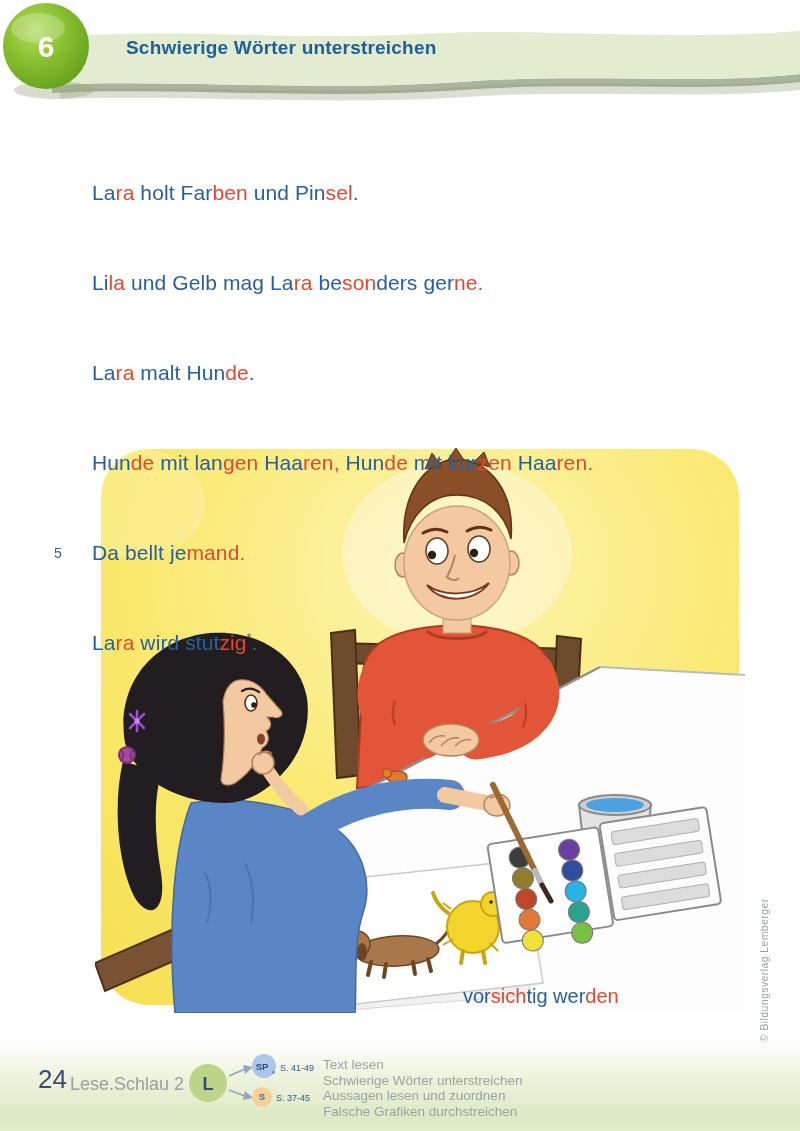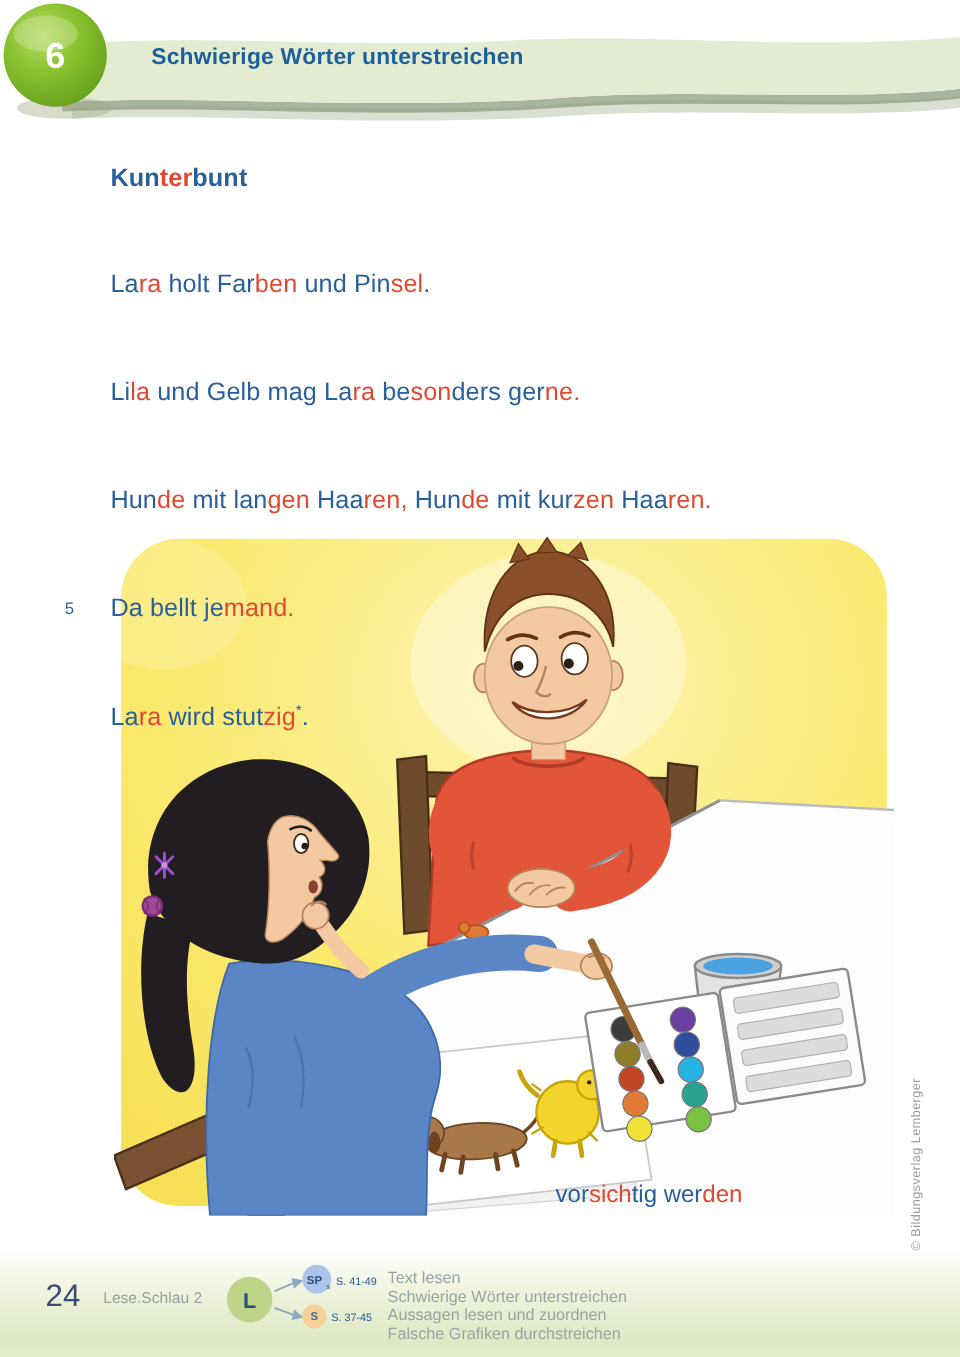--- a/index.html
+++ b/index.html
@@ -35,21 +35,21 @@
   .s-bluesw{stroke:var(--girl-sweater,#5b86c5);}
 
   
   #footnote{position:absolute;left:453px;top:982px;z-index:3;font-size:20px;line-height:28px;}
   #footnote .fn2{margin-left:10px;}
 
   
   #footer{position:absolute;left:0;top:1040px;width:796px;height:91px;z-index:2;
     background:linear-gradient(180deg,#ffffff 0%,#eef3dd 40%,#dde9c4 85%,#e3edcc 100%);padding-left:33px;}
   #page-number{position:absolute;left:38px;top:24px;font-size:26px;color:#3b4a74;}
-  #series-label{position:absolute;left:86px;top:34px;font-size:13px;color:#98a0a2;}
+  #series-label{position:absolute;left:70px;top:34px;font-size:18px;color:#98a0a2;}
   #footer-diagram{position:absolute;left:186px;top:13px;}
   #footer-contents{position:absolute;left:323px;top:17px;font-size:13.5px;line-height:15.5px;color:#9aa3a4;}
   svg text{font-family:"Liberation Sans",sans-serif;}
 
   
   #copyright{position:absolute;left:758px;top:1042px;transform:rotate(-90deg);transform-origin:0 0;
     font-size:10.5px;color:#9aa0a0;white-space:nowrap;letter-spacing:.4px;z-index:3;}
 </style>
 </head>
 <body>
@@ -75,24 +75,24 @@
 
     <g>
       <circle cx="46" cy="46" r="43" fill="url(#gcirc)"></circle>
       <ellipse cx="38" cy="28" rx="27" ry="15" fill="#ffffff" opacity="0.22"></ellipse>
       <text x="46" y="57" text-anchor="middle" font-size="30" font-weight="bold" fill="#ffffff">6</text>
     </g>
   </svg>
   <div id="unit-title">Schwierige Wörter unterstreichen</div>
 
   <div id="reading">
-    <div id="reading-title"><span class="c-b">Kun</span><span class="c-r">ter</span><span class="c-b">bunt</span></div>
     <div id="reading-lines">
         <div class="text-line"><span class="c-b">La</span><span class="c-r">ra</span><span class="c-b"> holt </span><span class="c-b">Far</span><span class="c-r">ben</span><span class="c-b"> und </span><span class="c-b">Pin</span><span class="c-r">sel</span><span class="c-b">.</span></div>
         <div class="text-line"><span class="c-b">Li</span><span class="c-r">la</span><span class="c-b"> und Gelb mag </span><span class="c-b">La</span><span class="c-r">ra</span><span class="c-b"> be</span><span class="c-r">son</span><span class="c-b">ders </span><span class="c-b">ger</span><span class="c-r">ne</span><span class="c-r">.</span></div>
+        <div class="text-line"><span class="c-b">La</span><span class="c-r">ra</span><span class="c-b"> malt </span><span class="c-b">Hun</span><span class="c-r">de</span><span class="c-b">.</span></div>
         <div class="text-line"><span class="c-b">Hun</span><span class="c-r">de</span><span class="c-b"> mit </span><span class="c-b">lan</span><span class="c-r">gen</span><span class="c-b"> Haa</span><span class="c-r">ren</span><span class="c-r">, </span><span class="c-b">Hun</span><span class="c-r">de</span><span class="c-b"> mit </span><span class="c-b">kur</span><span class="c-r">zen</span><span class="c-b"> Haa</span><span class="c-r">ren</span><span class="c-r">.</span></div>
         <div class="text-line"><span class="line-num">5</span><span class="c-b">Da bellt </span><span class="c-b">je</span><span class="c-r">mand</span><span class="c-r">.</span></div>
         <div class="text-line"><span class="c-b">La</span><span class="c-r">ra</span><span class="c-b"> wird </span><span class="c-b">stut</span><span class="c-r">zig</span><span class="c-b sup">*</span><span class="c-b">.</span></div>
       </div>
   </div>
 
   <svg id="illustration" width="650" height="570" viewBox="0 0 650 570">
     <defs>
       <radialGradient id="gyellow" cx="55%" cy="22%" r="90%">
         <stop offset="0%" stop-color="#fdf4b4"></stop>

